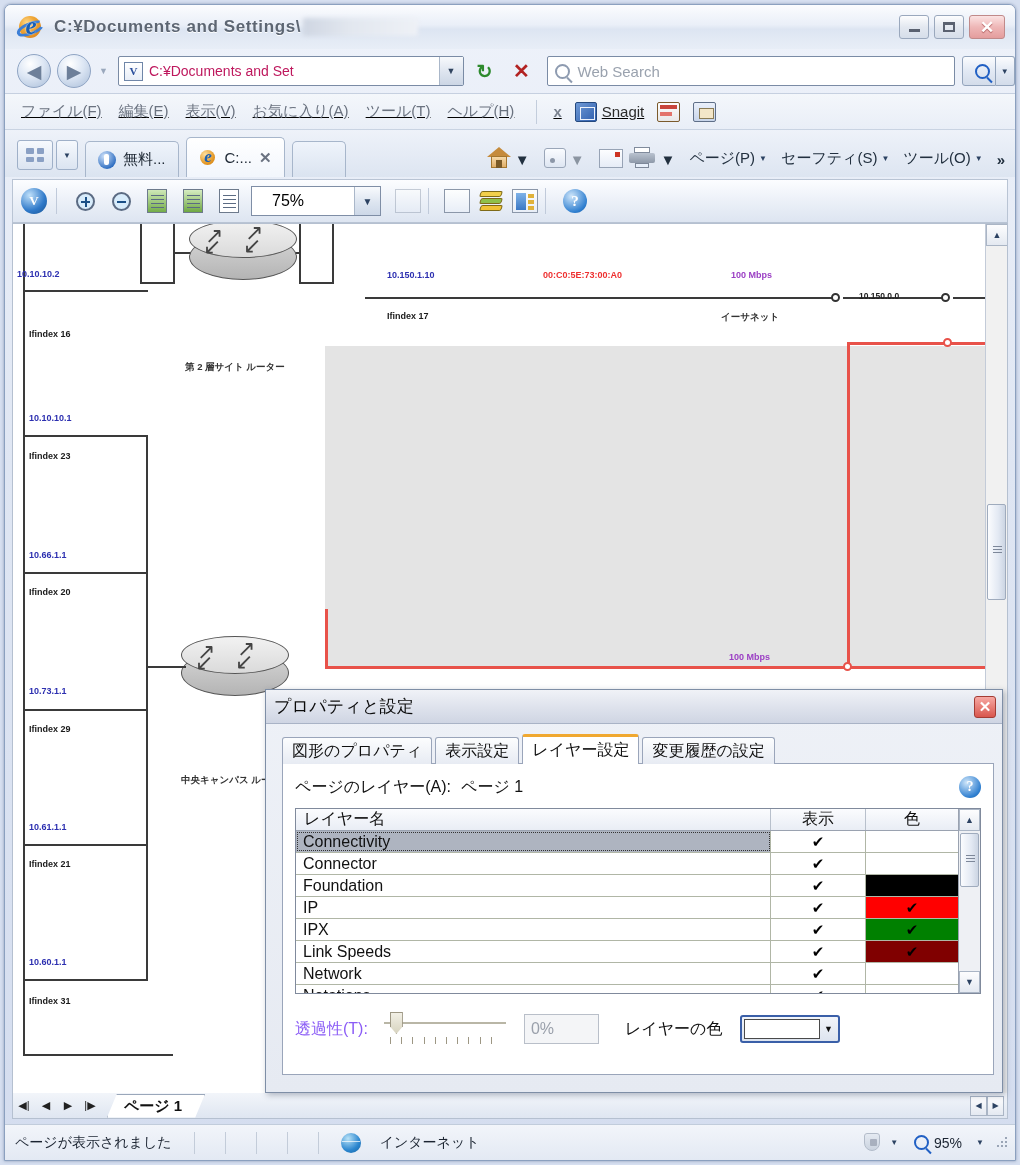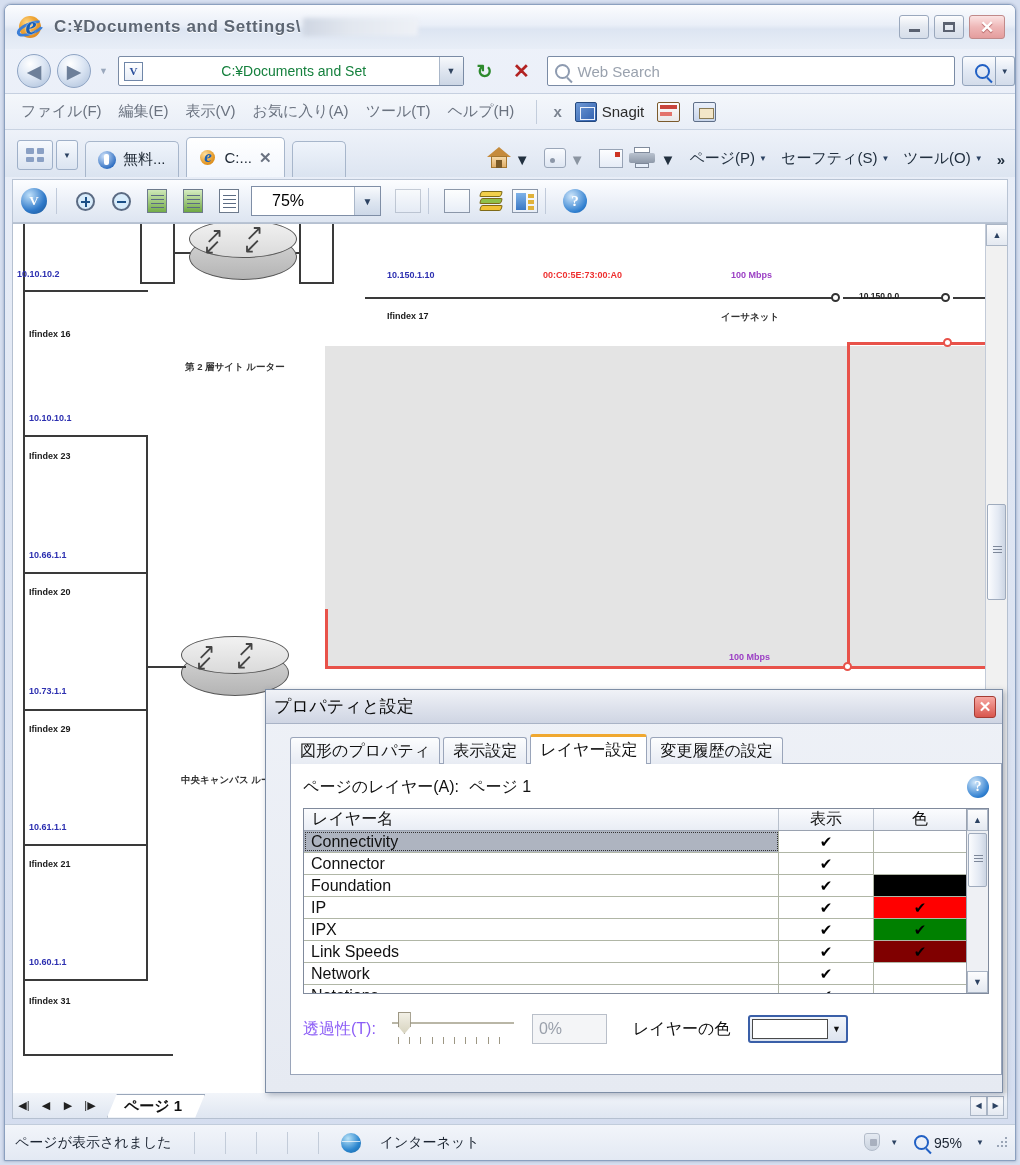--- a/index.html
+++ b/index.html
@@ -96,23 +96,22 @@
     width:19px; height:19px; margin-left:5px; flex:none; position:relative;
     background:linear-gradient(180deg,#fff,#e7edf7);
     border:1px solid #6f86a8;
   }
   #visio-doc-icon:after {
     content:"V"; position:absolute; left:0; top:0; width:100%; height:100%;
     font:bold 11px "Liberation Serif",serif; color:#2b4f9c;
     display:flex; align-items:center; justify-content:center;
   }
   #addr-text {
-    margin-left:6px; font-size:14px; color:#15803d; white-space:nowrap; overflow:hidden;
+    margin-left:6px; font-size:14px; color:#be185d; white-space:nowrap; overflow:hidden;
     flex:1;
-    text-align:center;
   }
   .dropbtn {
     width:24px; height:28px; flex:none;
     background:linear-gradient(180deg,#f7f9fc,#dde4ef 55%, #ccd6e5);
     border-left:1px solid #aab7c9;
     display:flex; align-items:center; justify-content:center;
     font-size:9px; color:#30435f;
   }
   .sqbtn {
     width:32px; height:30px; margin-left:5px; flex:none;
@@ -151,20 +150,21 @@
     font-size:8px; color:#2c4straight;
     color:#2c4262;
   }
 
   
   #menubar {
     position:absolute; left:0; top:88px; width:1010px; height:36px;
     border-top:1px solid #c6d0e0;
     display:flex; align-items:center;
     background:linear-gradient(180deg,#f4f7fb,#e9eef7);
+    text-decoration:underline;
   }
   .menuitem {
     margin-left:17px; font-size:15px; color:#6b7380; white-space:nowrap;
   }
   .menuitem:first-child { margin-left:16px; }
   #menusep {
     margin-left:22px; width:1px; height:24px; background:#c3cddc; flex:none;
   }
   #snagit-x { margin-left:16px; color:#7b8390; font-weight:bold; font-size:15px; }
   #snagit-icon {
@@ -512,21 +512,21 @@
     margin-left:8px; font-size:17px; font-weight:normal; color:#0b0b0b;
     letter-spacing:.2px;
   }
   #dlg-close {
     margin-left:auto; margin-right:6px; width:22px; height:22px;
     background:linear-gradient(180deg,#f7a9a4,#d9564d);
     border:1px solid #a43c34; border-radius:3px;
     color:#fff; font:bold 15px "Liberation Sans",sans-serif;
     display:flex; align-items:center; justify-content:center;
   }
-  #dlg-body { position:absolute; left:12px; top:34px; width:736px; height:292px; padding:10px 12px; }
+  #dlg-body { position:absolute; left:4px; top:34px; width:736px; height:292px; padding:10px 12px; }
   #tabstrip { display:flex; align-items:flex-end; height:30px; position:relative; z-index:2; }
   .dlgtab {
     height:27px; padding:0 9px; margin-right:3px;
     border:1px solid #9aa5ba; border-bottom:none; border-radius:3px 3px 0 0;
     background:linear-gradient(180deg,#fcfdfe,#e7ebf3);
     font-size:16px; color:#111; white-space:nowrap;
     display:flex; align-items:center;
   }
   .dlgtab.active {
     height:30px; background:#fff; border-top:3px solid #f0a830;

